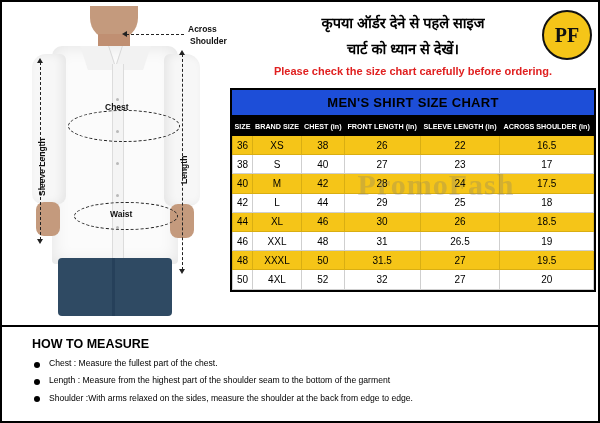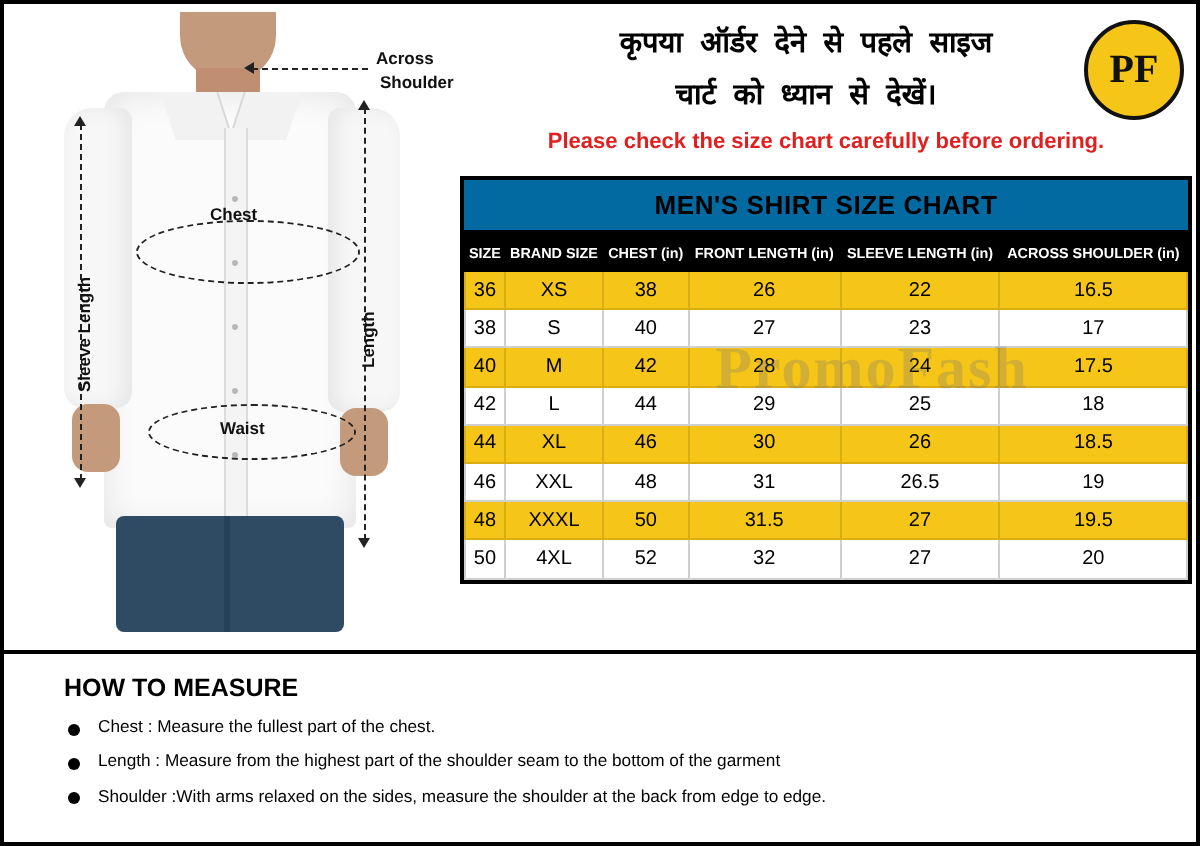--- a/index.html
+++ b/index.html
@@ -91,39 +91,39 @@
   .ar-up{border-left:3px solid transparent;border-right:3px solid transparent;border-bottom:5px solid #222;}
   .ar-dn{border-left:3px solid transparent;border-right:3px solid transparent;border-top:5px solid #222;}
   .ar-lf{border-top:3px solid transparent;border-bottom:3px solid transparent;border-right:5px solid #222;}
 
   
   .right{
     position:absolute;left:228px;top:6px;width:366px;
   }
   .hindi{
     text-align:center;font-size:14.5px;font-weight:bold;color:#000;line-height:1.35;
-    font-family:Liberation Mono, monospace;
+    font-family:Liberation Sans, sans-serif;
     margin:6px 20px 0 0;
   }
   .eng-red{
     text-align:center;font-size:11px;font-weight:bold;color:#e02020;margin-top:6px;
   }
   .logo{
     position:absolute;right:4px;top:2px;width:46px;height:46px;border-radius:50%;
     background:#f5c518;border:2px solid #111;
     display:flex;align-items:center;justify-content:center;
     font-family:"Liberation Serif", serif;font-weight:bold;font-size:20px;color:#111;
   }
 
   .chart-box{
     position:absolute;left:228px;top:86px;width:366px;
     border:2px solid #000;background:#fff;box-sizing:border-box;
   }
   .chart-title{
-    background:#0369a1;color:#000;text-align:center;font-weight:bold;font-size:13px;
+    background:#1d4ed8;color:#000;text-align:center;font-weight:bold;font-size:13px;
     padding:5px 0;border-bottom:2px solid #000;letter-spacing:.3px;
   }
   table.size{
     border-collapse:collapse;width:100%;font-size:8.2px;padding-left:28px;
   }
   table.size th{
     background:#000;color:#fff;font-weight:bold;font-size:7.2px;
     padding:4px 1px;text-align:center;border:1px solid #000;white-space:nowrap;
   }
   table.size td{

